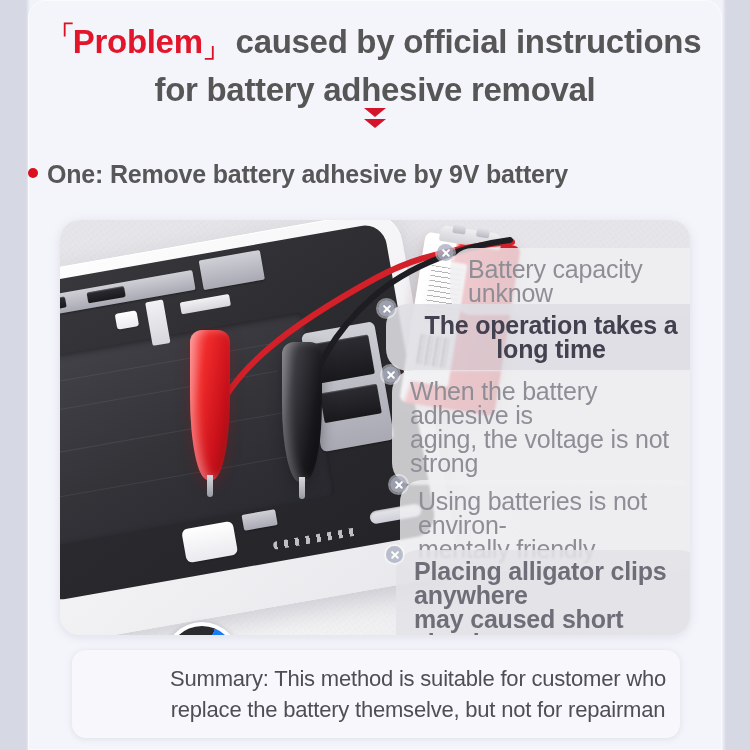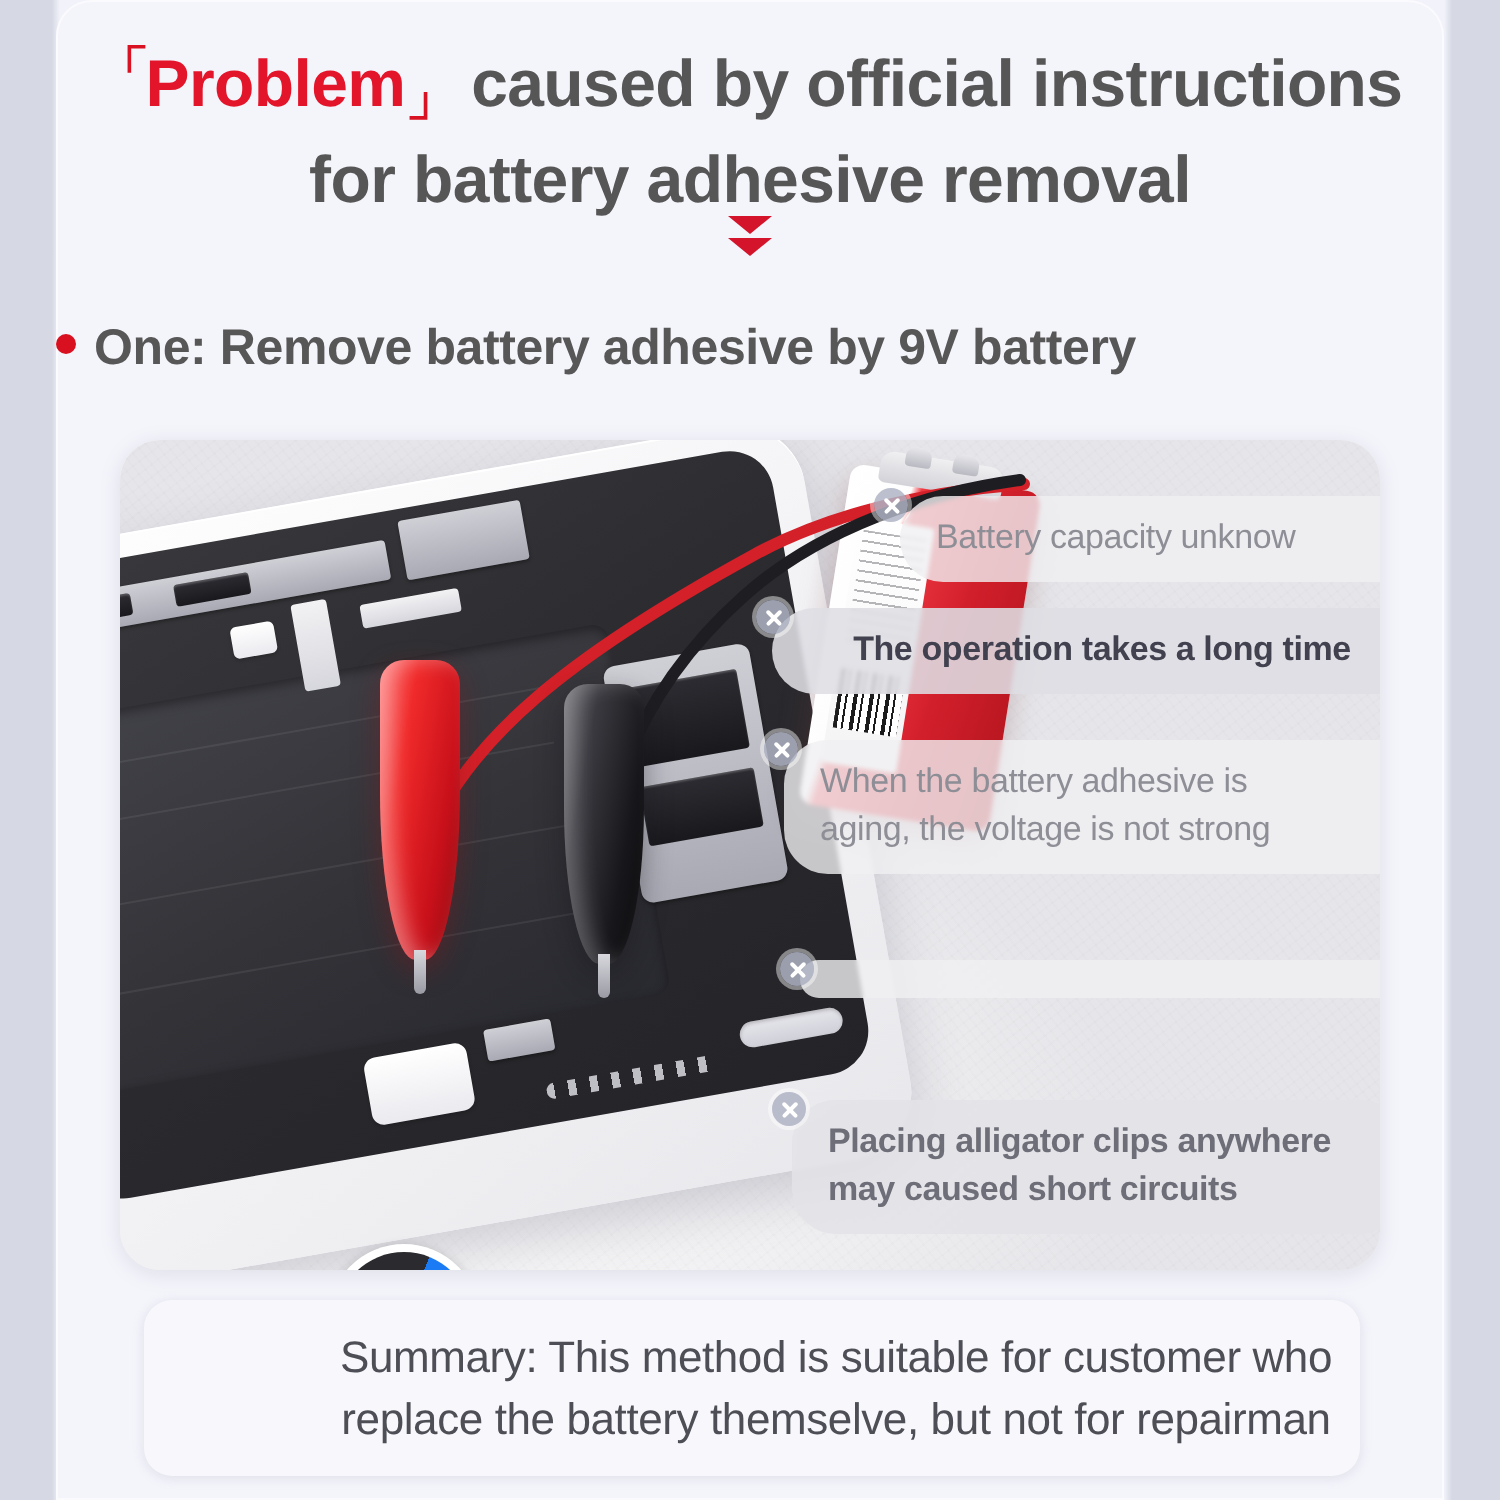--- a/index.html
+++ b/index.html
@@ -343,21 +343,21 @@
     height: 22px;
     background: linear-gradient(180deg,#d8d8de 0%,#9a9aa4 100%);
     border-radius: 0 0 3px 3px;
   }
 
   
   .callout {
     position: absolute;
     border-radius: 22px;
     padding: 9px 18px 10px 18px;
-    font-size: 17px;
+    font-size: 25px;
     line-height: 24px;
     letter-spacing: -0.2px;
     box-sizing: border-box;
     backdrop-filter: blur(1px);
   }
   .callout .txt { display: block; }
   .c-light {
     background: rgba(240,240,243,0.80);
     color: #8e8e97;
   }
@@ -507,20 +507,22 @@
       </div>
       <div class="x-icon" style="left:318px;top:80px;"></div>
 
       <div class="callout c-light" style="left:332px;top:150px;width:324px;">
         <span class="txt">When the battery adhesive is</span>
         <span class="txt">aging, the voltage is not strong</span>
       </div>
       <div class="x-icon" style="left:322px;top:146px;"></div>
 
       <div class="callout c-light" style="left:340px;top:260px;width:300px;">
+        <span class="txt">Using batteries is not environ-</span>
+        <span class="txt">mentally friendly</span>
       </div>
       <div class="x-icon" style="left:330px;top:256px;"></div>
 
       <div class="callout c-mid" style="left:336px;top:330px;width:306px;">
         <span class="txt">Placing alligator clips anywhere</span>
         <span class="txt">may caused short circuits</span>
       </div>
       <div class="x-icon" style="left:326px;top:326px;"></div>
     </div>
 

